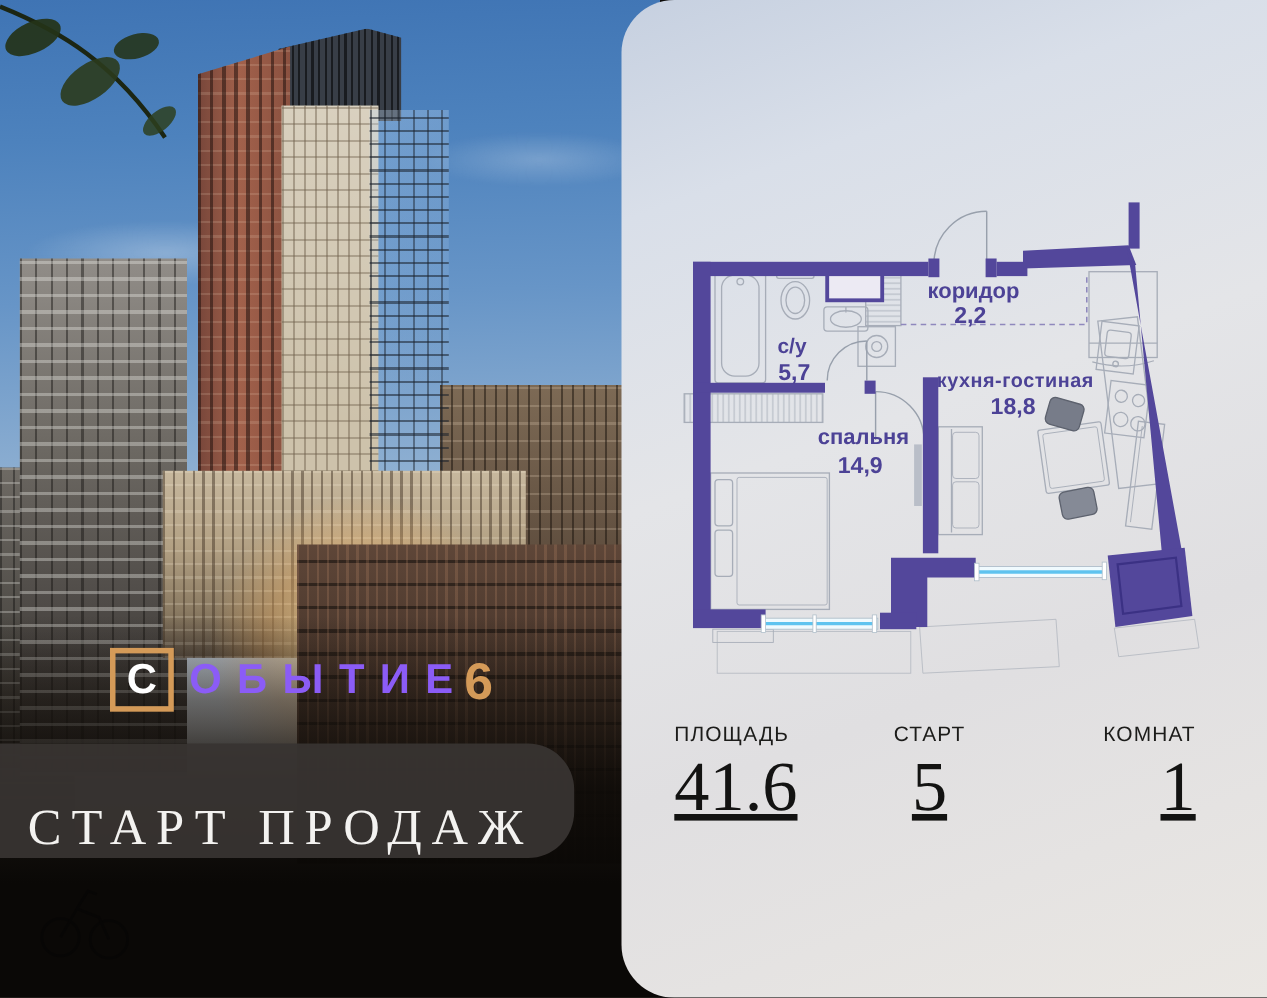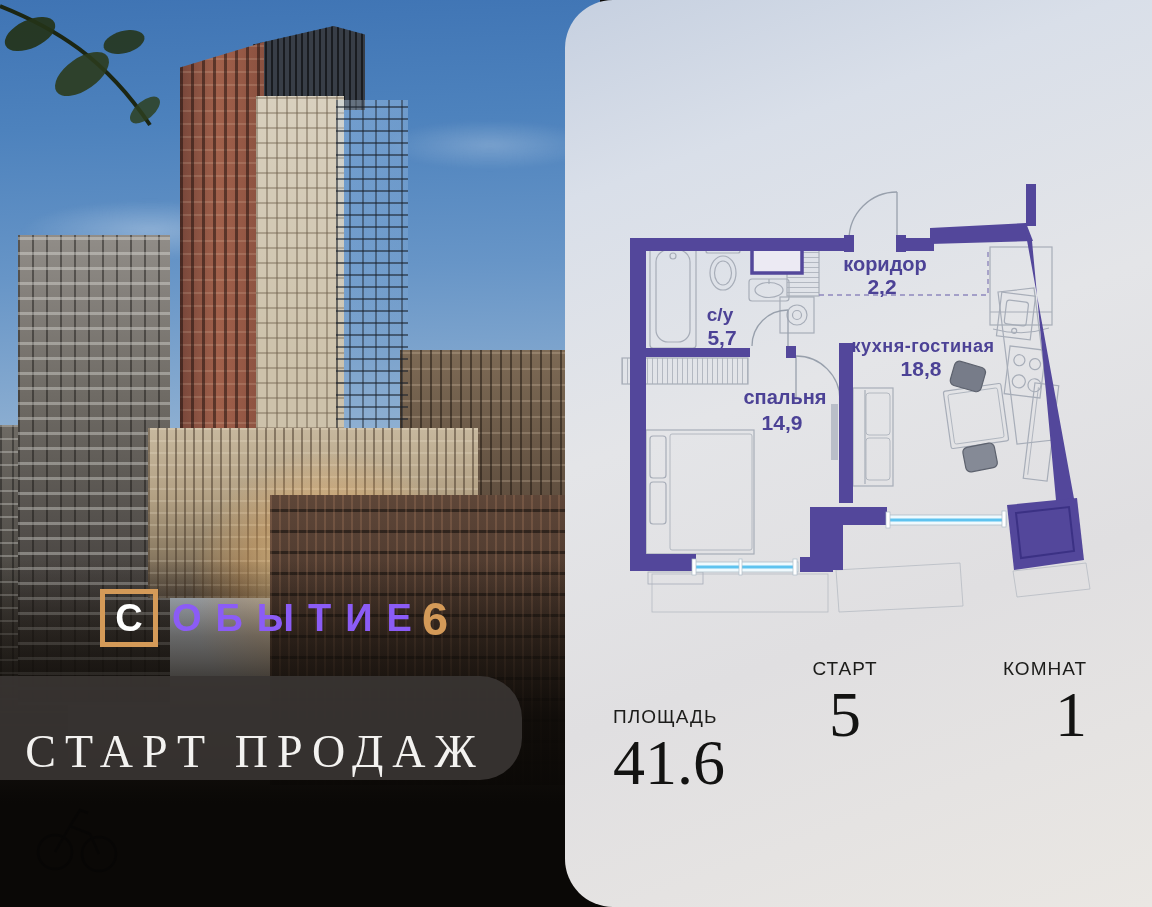--- a/index.html
+++ b/index.html
@@ -95,22 +95,22 @@
   
   .panel{position:absolute;left:565px;top:0;width:587px;height:907px;
     border-radius:48px 0 0 48px;
     background:linear-gradient(160deg,#c6d0e0 0%,#d9dfe9 18%,#e4e5e8 42%,#e0dfe1 66%,#eae7e3 100%);}
   .plan-svg{position:absolute;left:35px;top:180px;}
 
   .stats{position:absolute;left:0;top:658px;width:587px;height:120px;}
   .stat{position:absolute;top:0;}
   .stat .lbl{font-size:19px;letter-spacing:1px;color:#1c1c1a;font-weight:500;}
   .stat .val{font-family:"Liberation Serif",serif;font-size:64px;color:#131312;
-             line-height:1.02;margin-top:2px;font-weight:400;}
-  .stat-1{left:48px;text-align:left;margin-top:48px;}
+             line-height:1.02;margin-top:2px;font-weight:400;text-decoration:underline;}
+  .stat-1{left:48px;text-align:left;}
   .stat-2{left:210px;width:140px;text-align:center;}
   .stat-3{left:382px;width:140px;text-align:right;}
 
   svg text{font-family:"Liberation Sans",sans-serif;}
 </style>
 </head>
 <body>
 
 <div class="stage">
 

